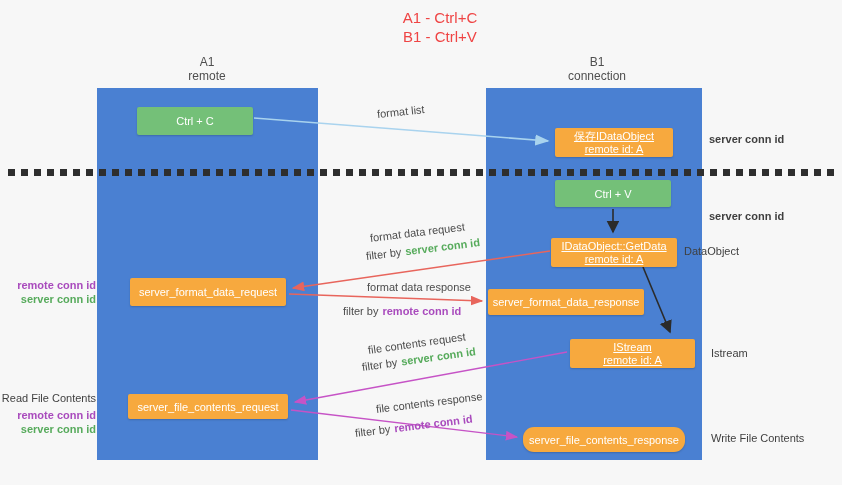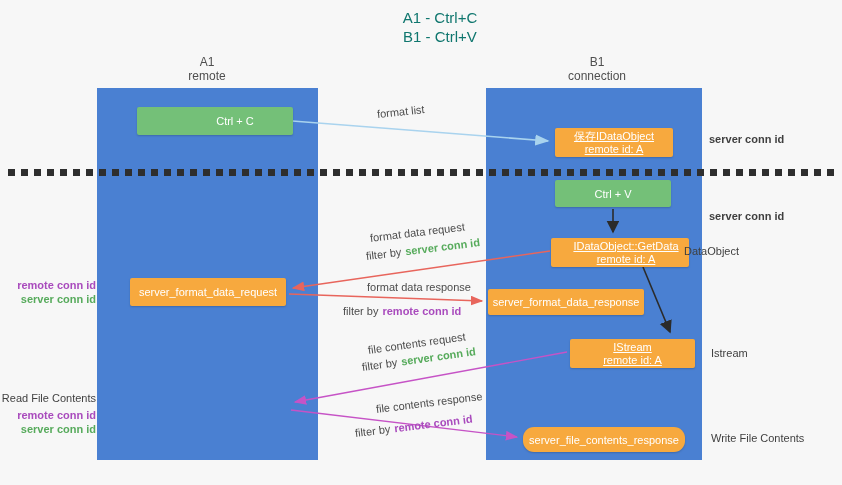--- a/index.html
+++ b/index.html
@@ -8,21 +8,21 @@
     background:#f7f7f7;
   }
   #stage{
     position:relative;
     width:842px;height:485px;
     background:#f7f7f7;
     overflow:hidden;
   }
   .title{
     position:absolute;left:340px;top:8px;width:200px;
-    text-align:center;color:#0f766e;font-size:15px;line-height:19px;
+    text-align:center;color:#ef4444;font-size:15px;line-height:19px;
   }
   .col-header{
     position:absolute;top:55px;width:160px;text-align:center;
     font-size:12px;line-height:14px;color:#4f4f4f;
   }
   .lifeline{
     position:absolute;top:88px;height:372px;
     background:#4a80d2;
   }
   .divider{
@@ -97,36 +97,36 @@
     </defs>
     <line x1="254" y1="118" x2="548" y2="141" stroke="#a9d3ee" stroke-width="1.6" marker-end="url(#m-blue)"></line>
     <line x1="613" y1="209" x2="613" y2="232" stroke="#2b2b2b" stroke-width="1.6" marker-end="url(#m-black)"></line>
     <line x1="550" y1="251" x2="293" y2="288" stroke="#e8655c" stroke-width="1.4" marker-end="url(#m-red)"></line>
     <line x1="289" y1="294" x2="482" y2="301" stroke="#e8655c" stroke-width="1.4" marker-end="url(#m-red)"></line>
     <line x1="643" y1="267" x2="670" y2="332" stroke="#2b2b2b" stroke-width="1.6" marker-end="url(#m-black)"></line>
     <line x1="567" y1="352" x2="295" y2="402" stroke="#c653c6" stroke-width="1.4" marker-end="url(#m-magenta)"></line>
     <line x1="291" y1="410" x2="517" y2="437" stroke="#c653c6" stroke-width="1.4" marker-end="url(#m-magenta)"></line>
   </svg>
 
-  <div class="node green" style="left:137px;top:107px;width:116px;height:28px;padding-left:40px;">
+  <div class="node green" style="left:137px;top:107px;width:116px;height:28px;">
     <span>Ctrl + C</span>
   </div>
 
   <div class="node orange" style="left:555px;top:128px;width:118px;height:29px;">
     <div class="stack">
       <div>保存IDataObject</div>
       <div>remote id: A</div>
     </div>
   </div>
 
   <div class="node green" style="left:555px;top:180px;width:116px;height:27px;">
     <span>Ctrl + V</span>
   </div>
 
-  <div class="node orange" style="left:551px;top:238px;width:126px;height:29px;padding-left:12px;">
+  <div class="node orange" style="left:551px;top:238px;width:126px;height:29px;">
     <div class="stack">
       <div>IDataObject::GetData</div>
       <div>remote id: A</div>
     </div>
   </div>
 
   <div class="node orange" style="left:130px;top:278px;width:156px;height:28px;">
     <span>server_format_data_request</span>
   </div>
 
@@ -134,20 +134,23 @@
     <span>server_format_data_response</span>
   </div>
 
   <div class="node orange" style="left:570px;top:339px;width:125px;height:29px;">
     <div class="stack">
       <div>IStream</div>
       <div>remote id: A</div>
     </div>
   </div>
 
+  <div class="node orange" style="left:128px;top:394px;width:160px;height:25px;">
+    <span>server_file_contents_request</span>
+  </div>
 
   <div class="node orange" style="left:523px;top:427px;width:162px;height:25px;border-radius:11px;">
     <span>server_file_contents_response</span>
   </div>
 
   <div class="elabel tilt6" style="left:377px;top:108px;">
     <span>format list</span>
   </div>
 
   <div class="elabel tilt7" style="left:370px;top:232px;">

